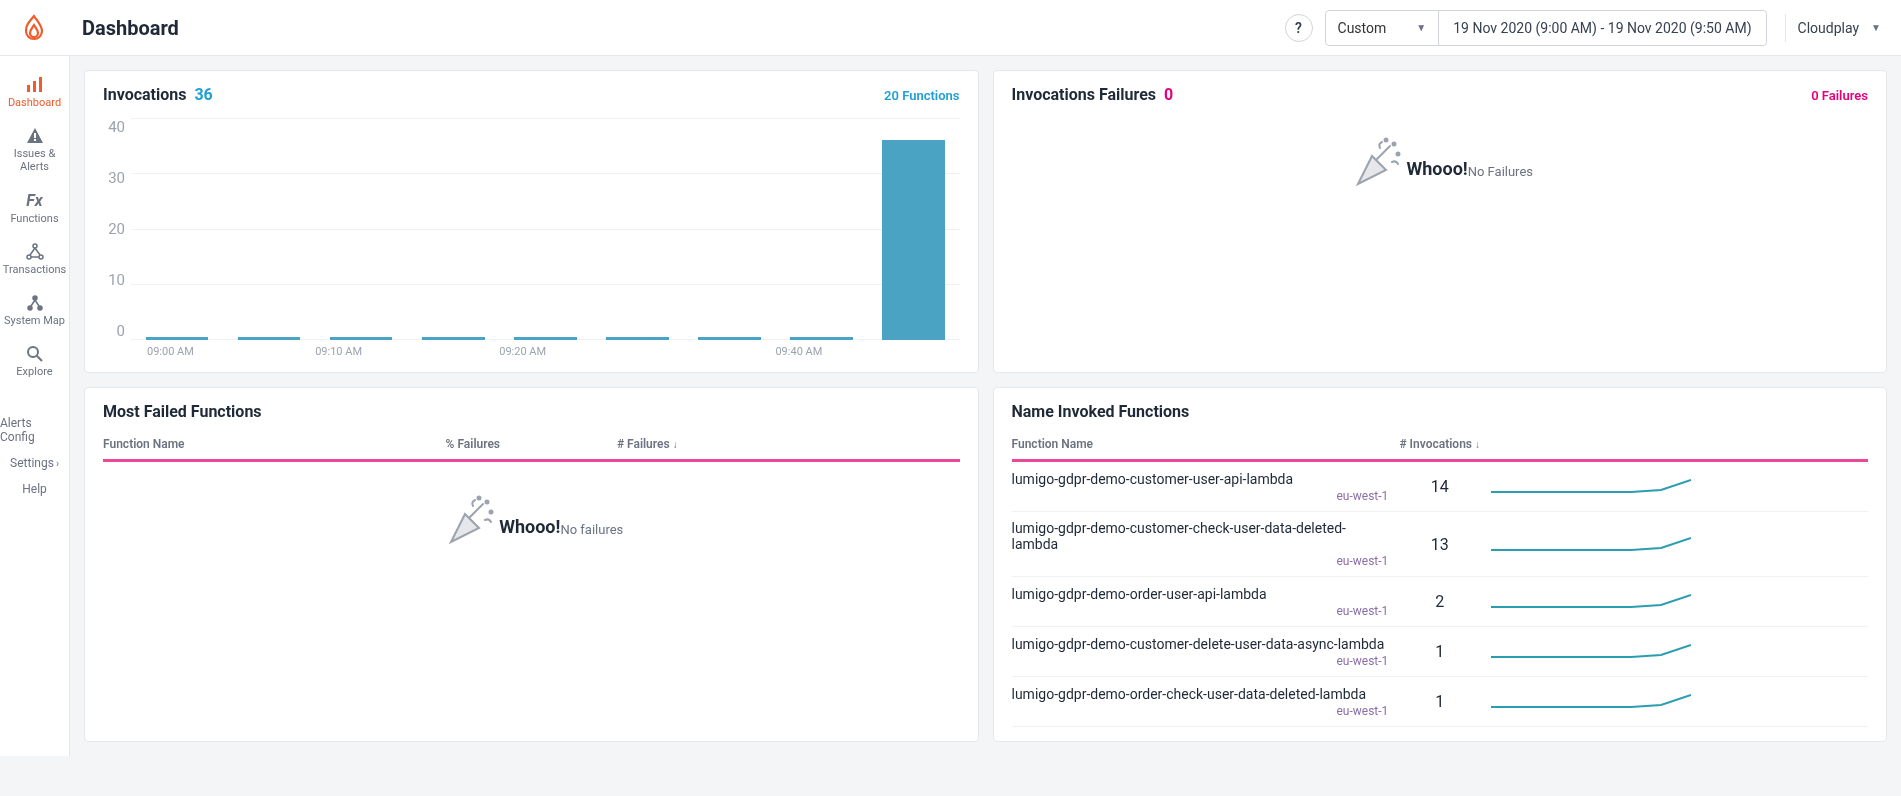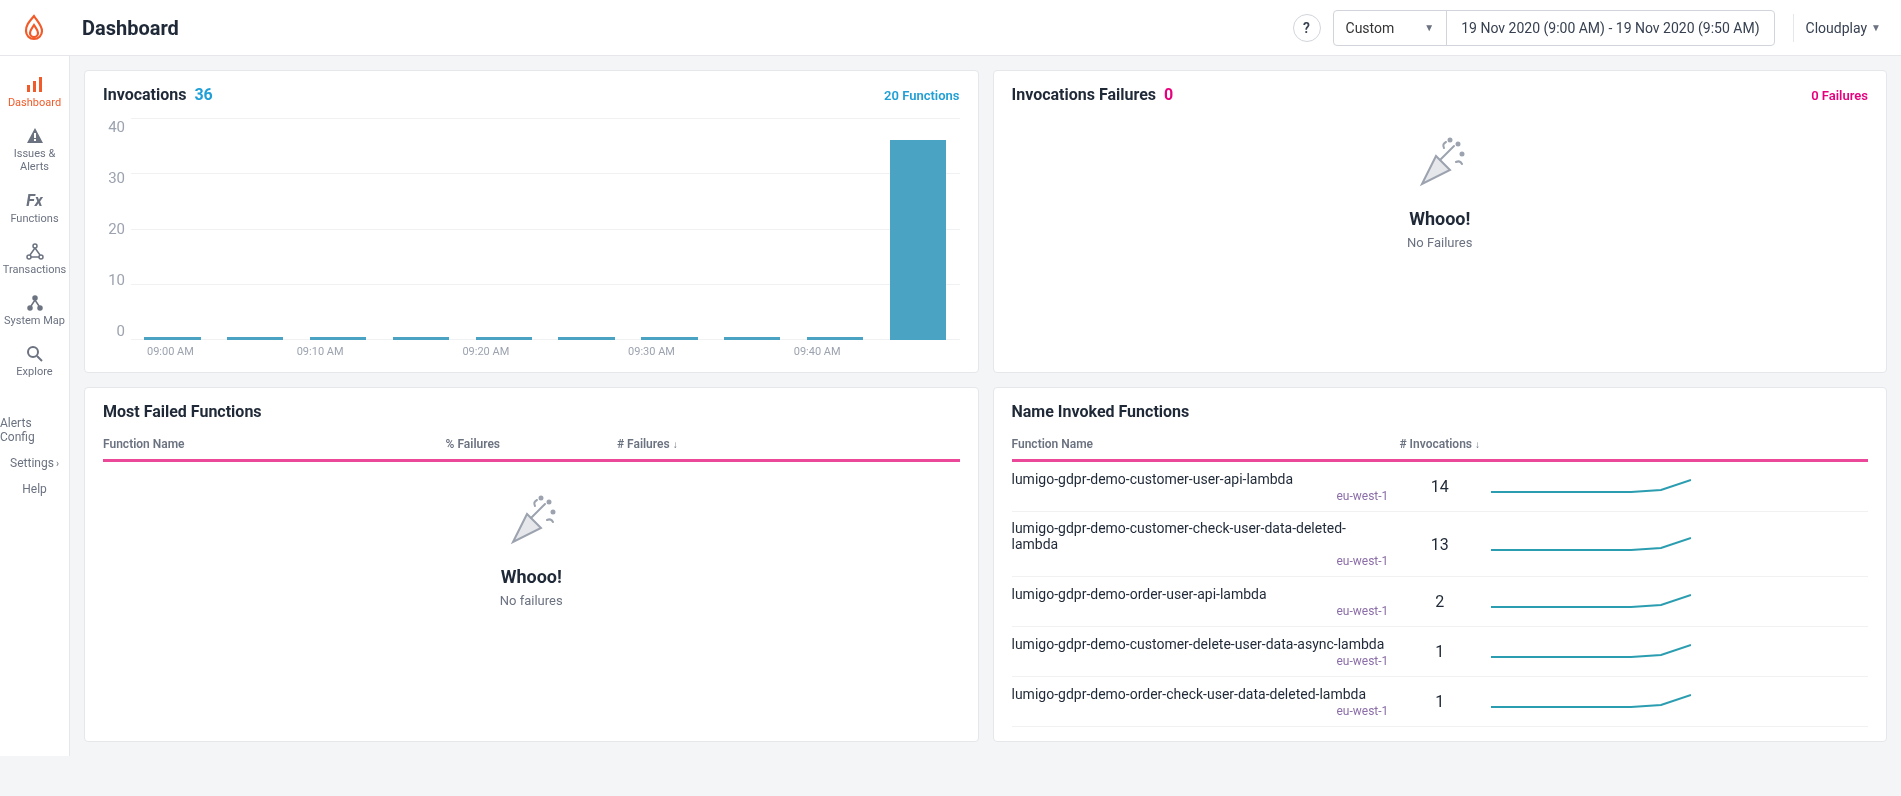--- a/index.html
+++ b/index.html
@@ -5,21 +5,21 @@
   * { box-sizing: border-box; margin: 0; padding: 0; }
   body { font-family: -apple-system, BlinkMacSystemFont, "Segoe UI", Roboto, Helvetica, Arial, sans-serif; background: #f4f5f7; color: #333; font-size: 14px; }
   .topbar { background: #fff; height: 56px; display: flex; align-items: center; padding: 0 16px; border-bottom: 1px solid #e5e7eb; position: relative; z-index: 2;}
   .logo { width: 36px; height: 36px; display:flex; align-items:center; justify-content:center; margin-right: 30px;}
   .page-title { font-size: 20px; font-weight: 700; color: #1f2937; flex: 0 0 auto; }
   .topbar-spacer { flex: 1; }
   .help-btn { width: 28px; height: 28px; border-radius: 50%; border: 1px solid #d1d5db; background:#fff; display:flex; align-items:center; justify-content:center; font-weight:600; color:#374151; margin-right: 12px; cursor:pointer;}
   .range-group { display:flex; align-items:center; border:1px solid #d1d5db; border-radius:4px; height:36px; background:#fff; }
   .range-select { display:flex; align-items:center; padding: 0 12px; height:100%; border-right:1px solid #d1d5db; cursor:pointer; gap:30px;}
   .range-text { padding: 0 14px; color:#374151; }
-  .account-btn { display:flex; align-items:center; gap:4px; margin-left: 18px; padding: 6px 4px 6px 12px; border-left: 1px solid #e5e7eb; cursor:pointer; color:#374151;}
+  .account-btn { display:flex; align-items:center; gap:12px; margin-left: 18px; padding: 6px 4px 6px 12px; border-left: 1px solid #e5e7eb; cursor:pointer; color:#374151;}
   .chev { font-size:10px; color:#6b7280; }
 
   .layout { display:flex; }
   .sidebar { width: 70px; background:#fff; border-right:1px solid #e5e7eb; padding-top: 10px; display:flex; flex-direction:column; align-items:center; gap: 2px; }
   .side-item { display:flex; flex-direction:column; align-items:center; justify-content:center; width:100%; padding: 8px 2px; font-size: 11px; color:#6b7280; cursor:pointer; text-align:center; line-height:1.2; }
   .side-item.active { color:#f15b2a; }
   .side-item .ic { font-size:18px; height:22px; display:flex; align-items:center; justify-content:center; }
   .side-sep { height: 10px; }
   .side-link { font-size:12px; color:#6b7280; padding:6px 0; cursor:pointer; display:flex; align-items:center; gap:2px;}
 
@@ -38,21 +38,21 @@
   .y-axis { display:flex; flex-direction:column; justify-content:space-between; font-size:15px; color:#9ca3af; padding-right:6px; padding-bottom:18px; text-align:right; width:28px;}
   .plot { flex:1; position:relative; }
   .grid { position:absolute; inset:0 0 18px 0; display:flex; flex-direction:column; justify-content:space-between; }
   .grid div { border-top:1px solid #f0f1f3; height:0; }
   .bars { position:absolute; inset:0 0 18px 0; display:flex; align-items:flex-end; }
   .slot { flex:1; display:flex; flex-direction:column; align-items:center; height:100%; justify-content:flex-end; position:relative;}
   .bar { width: 68%; background:#4ba3c3; }
   .xlab { position:absolute; bottom:-18px; font-size:11px; color:#9ca3af; white-space:nowrap;}
 
   
-  .empty { display:flex; flex-direction:column; align-items:center; justify-content:center; padding: 30px 0 20px; }
+  .empty { display:flex; flex-direction:row; align-items:center; justify-content:center; padding: 30px 0 20px; }
   .empty svg { margin-bottom: 14px; }
   .empty-title { font-size:18px; font-weight:700; color:#1f2937; margin-bottom:6px;}
   .empty-sub { font-size:13px; color:#6b7280;}
 
   
   .tbl-head { display:flex; font-size:12px; color:#6b7280; font-weight:600; padding: 16px 0 8px; border-bottom:3px solid #ec4899;}
   .col-name { flex: 0 0 44%; }
   .col-inv { flex: 0 0 12%; text-align:center; }
   .col-spark { flex: 1; }
   .col-a { flex: 0 0 40%; }
@@ -219,24 +219,20 @@
               </div>
               <div class="slot">
                 <div class="bar" style="height: 1.5%;"></div>
                 <div class="xlab" style="left: 0px;">09:20 AM</div>
               </div>
               <div class="slot">
                 <div class="bar" style="height: 1.5%;"></div>
               </div>
               <div class="slot">
                 <div class="bar" style="height: 1.5%;"></div>
-                <div class="xlab" style="left: 0px;">09:30 AM</div>
-              </div>
-              <div class="slot">
-                <div class="bar" style="height: 1.5%;"></div>
               </div>
               <div class="slot">
                 <div class="bar" style="height: 1.5%;"></div>
                 <div class="xlab" style="left: 0px;">09:40 AM</div>
               </div>
               <div class="slot">
                 <div class="bar" style="height: 90%;"></div>
               </div>
             </div>
         </div>

